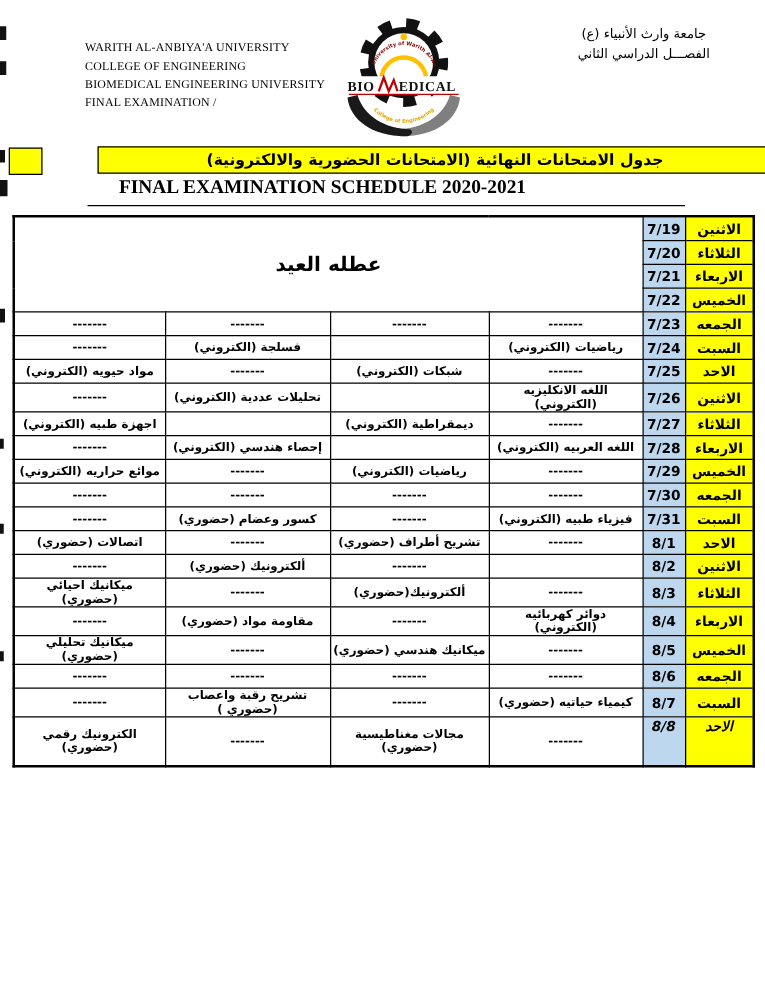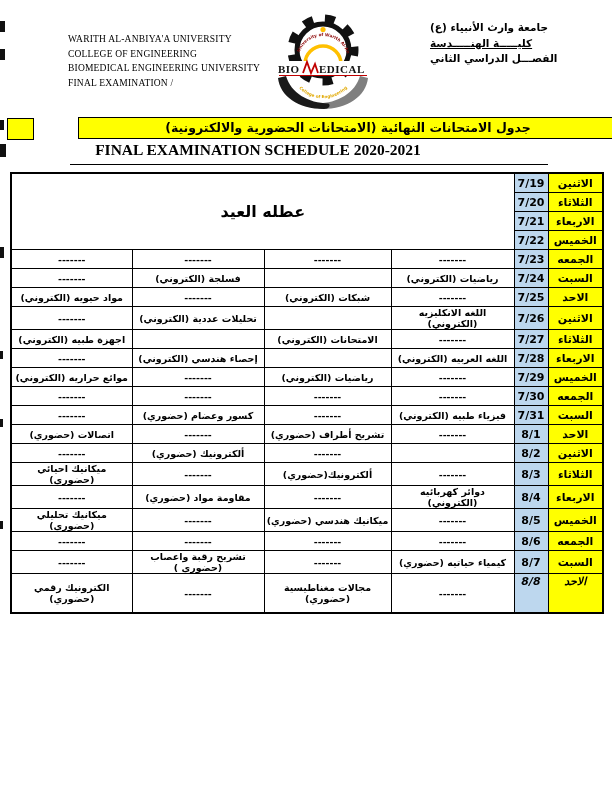--- a/index.html
+++ b/index.html
@@ -13,22 +13,22 @@
   .header-en {
     position:absolute; left:20px; top:32px;
     font-family:"Liberation Serif", serif;
     font-weight:normal; font-size:9.5px; line-height:14.5px;
     letter-spacing:.2px;
     margin-left:48px;
   }
   .logo-box { position:absolute; left:270px; top:12px; width:106px; height:100px; }
   .header-ar {
     position:absolute; right:12px; top:20px; width:170px;
-    direction:rtl; text-align:left;
-    font-weight:bold; font-size:10.5px; line-height:15.5px;
+    direction:rtl; text-align:center;
+    font-weight:normal; font-size:10.5px; line-height:15.5px;
   }
   .header-ar .u { text-decoration:underline; }
 
   
   .banner {
     position:absolute; left:37px; top:117px; width:538px; height:20px;
     background:var(--banner-bg,#FFFF00); border:1.5px solid #000;
     text-align:center; line-height:20px;
     font-weight:bold; font-size:12.5px; direction:rtl;margin-left:41px;
   }
@@ -125,21 +125,20 @@
       <path d="M8 66 C10 84 28 97 54 97 C59 97 61 93.5 58.5 91.5 C38 91 21 81 16 64 Z" fill="#1a1a1a"></path>
 
       <text font-size="4.2" font-weight="bold" fill="#E0A800">
         <textPath href="#arcBot" startOffset="8">College of Engineering</textPath>
       </text>
     </svg>
   </div>
 
   <div class="header-ar">
     <div>جامعة وارث الأنبياء (ع)</div>
-    <div class="u">كليـــــة الهنـــــدسة</div>
     <div>الفصـــل الدراسي الثاني</div>
   </div>
 
   <div class="banner">
     <span>جدول الامتحانات النهائية (الامتحانات الحضورية والالكترونية)</span>
   </div>
 
   <div class="title-en">FINAL EXAMINATION SCHEDULE 2020-2021</div>
   <div class="title-rule"></div>
 
@@ -198,21 +197,21 @@
           <td class="subject" dir="rtl">-------</td>
           <td class="subject" dir="rtl">تحليلات عددية (الكتروني)</td>
           <td class="subject" dir="rtl"></td>
           <td class="subject" dir="rtl">اللغه الانكليزيه (الكتروني)</td>
           <td class="date">7/26</td>
           <td class="day" dir="rtl">الاثنين</td>
         </tr>
         <tr>
           <td class="subject" dir="rtl">اجهزة طبيه (الكتروني)</td>
           <td class="subject" dir="rtl"></td>
-          <td class="subject" dir="rtl">الامتحانات (الكتروني)</td>
+          <td class="subject" dir="rtl">ديمقراطية (الكتروني)</td>
           <td class="subject" dir="rtl">-------</td>
           <td class="date">7/27</td>
           <td class="day" dir="rtl">الثلاثاء</td>
         </tr>
         <tr>
           <td class="subject" dir="rtl">-------</td>
           <td class="subject" dir="rtl">إحصاء هندسي (الكتروني)</td>
           <td class="subject" dir="rtl"></td>
           <td class="subject" dir="rtl">اللغه العربيه (الكتروني)</td>
           <td class="date">7/28</td>

